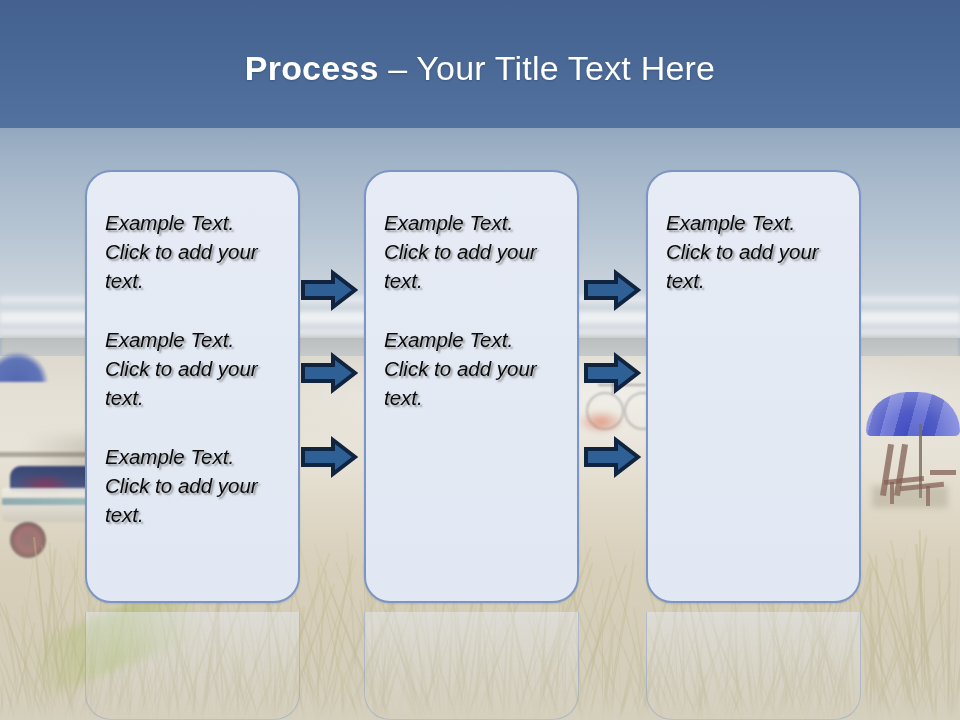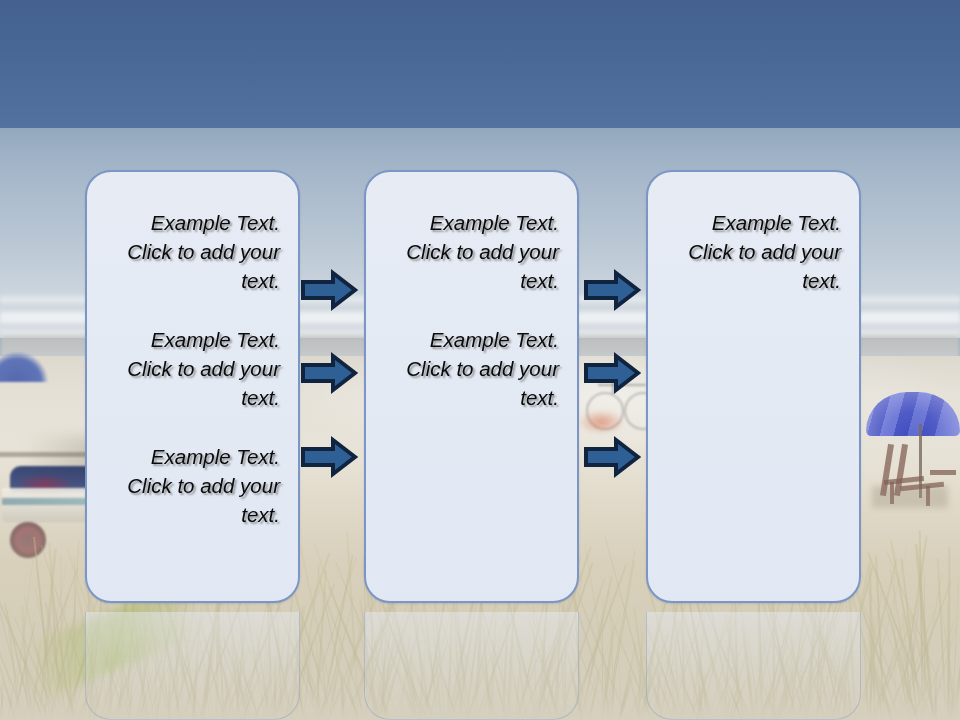--- a/index.html
+++ b/index.html
@@ -284,21 +284,21 @@
     top: 36px;
     display: flex;
     flex-direction: column;
     gap: 30px;
   }
   .panel-text {
     font-style: italic;
     font-weight: normal;
     font-size: 20.5px;
     line-height: 29px;
-    text-align: right;
+    text-align: left;
     color: #0a0a0a;
     text-shadow: 2px 2px 2px rgba(90,90,90,.60);
     padding: 0 8px;
   }
 
   
   .reflection {
     position: absolute;
     top: 612px;
     width: 215px;
@@ -902,20 +902,23 @@
       <div class="blade" style="left: 849.9px; height: 158.5px; transform: rotate(-21.6deg); opacity: 0.79; width: 1.7px;"></div>
       <div class="blade" style="left: 77.4px; height: 52.6px; transform: rotate(22.5deg); opacity: 0.59; width: 2.1px;"></div>
       <div class="blade" style="left: 281.5px; height: 160.9px; transform: rotate(4.2deg); opacity: 0.6; width: 1.7px;"></div>
       <div class="blade" style="left: 686.7px; height: 147.2px; transform: rotate(-6.6deg); opacity: 0.89; width: 1.2px;"></div>
       <div class="blade" style="left: 882.6px; height: 164.6px; transform: rotate(-2.8deg); opacity: 0.81; width: 1.7px;"></div>
     </div>
   <div class="grass-haze"></div>
   <div class="green-streak" style="left:30px; top:612px; width:170px; height:56px; transform:rotate(-22deg);"></div>
   <div class="bg-wash-bottom"></div>
 
+  <div class="title">
+    <span class="t-bold">Process</span><span class="t-rest"> – Your Title Text Here</span>
+  </div>
 
   <div class="reflection reflection-fix" id="reflect-1"></div>
   <div class="reflection reflection-fix" id="reflect-2"></div>
   <div class="reflection reflection-fix" id="reflect-3"></div>
 
   <div class="panel" id="panel-1">
     <div class="panel-body">
       <div class="panel-text">Example Text. Click  to add your text.</div>
       <div class="panel-text">Example Text. Click  to add your text.</div>
       <div class="panel-text">Example Text. Click  to add your text.</div>

